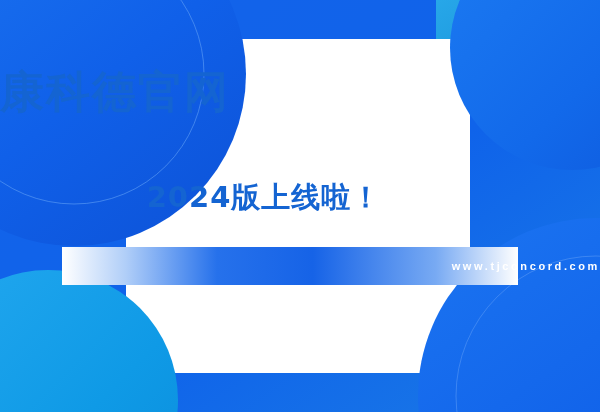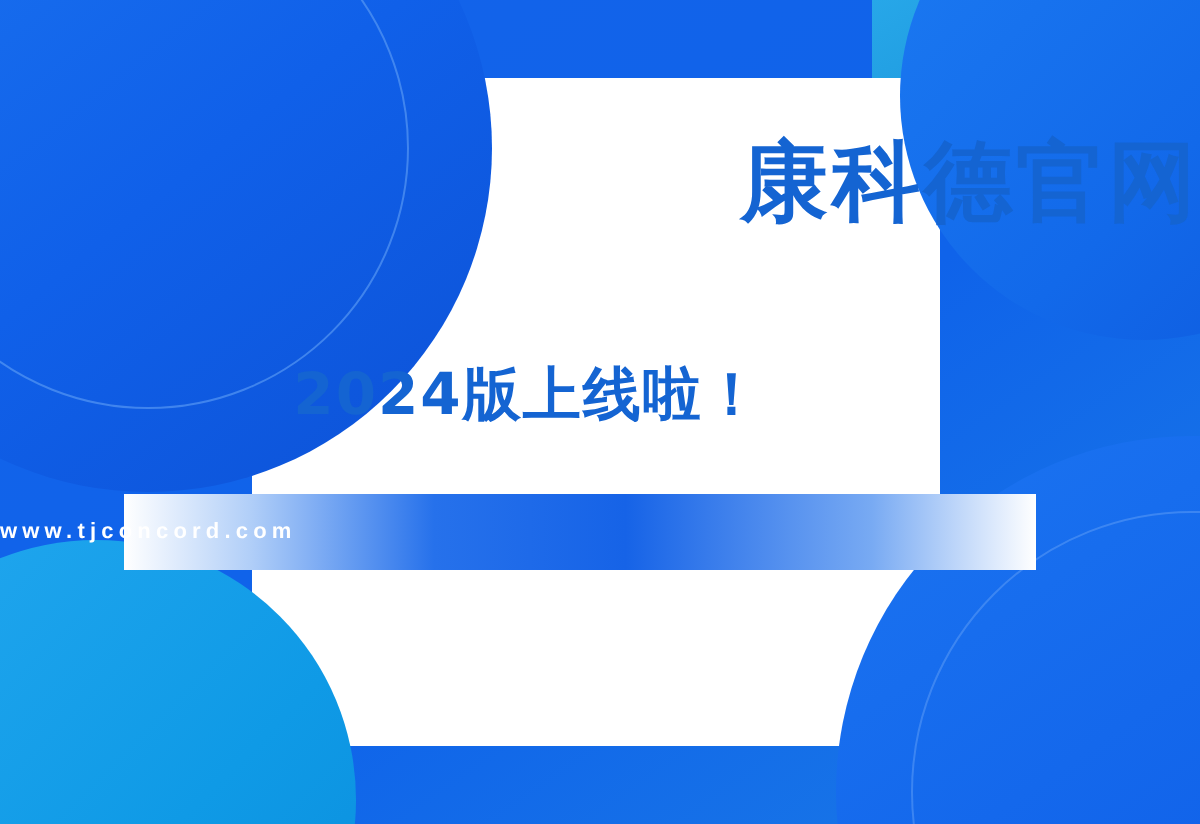--- a/index.html
+++ b/index.html
@@ -42,21 +42,21 @@
     width: 600px;
     height: 412px;
     z-index: 6;
     pointer-events: none;
   }
   #title {
     position: absolute;
     left: 0;
     top: 66px;
     width: 600px;
-    text-align: right;
+    text-align: left;
     font-size: 44px;
     line-height: 52px;
     font-weight: bold;
     color: #1464d2;
     letter-spacing: 2px;
     font-family: "DejaVu Sans", "Liberation Sans", sans-serif;
     white-space: nowrap;
   }
   #subtitle {
     position: absolute;
@@ -90,21 +90,21 @@
       rgba(120,170,243,1) 82%,
       rgba(255,255,255,1) 100%);
   }
   #url-text {
     position: absolute;
     left: 0;
     top: 247px;
     width: 600px;
     height: 38px;
     line-height: 38px;
-    text-align: left;
+    text-align: right;
     z-index: 7;
     color: #ffffff;
     font-size: 11px;
     font-weight: bold;
     letter-spacing: 2.6px;
     font-family: "Liberation Sans", "DejaVu Sans", sans-serif;
     white-space: nowrap;
     pointer-events: none;
   }
 </style>

